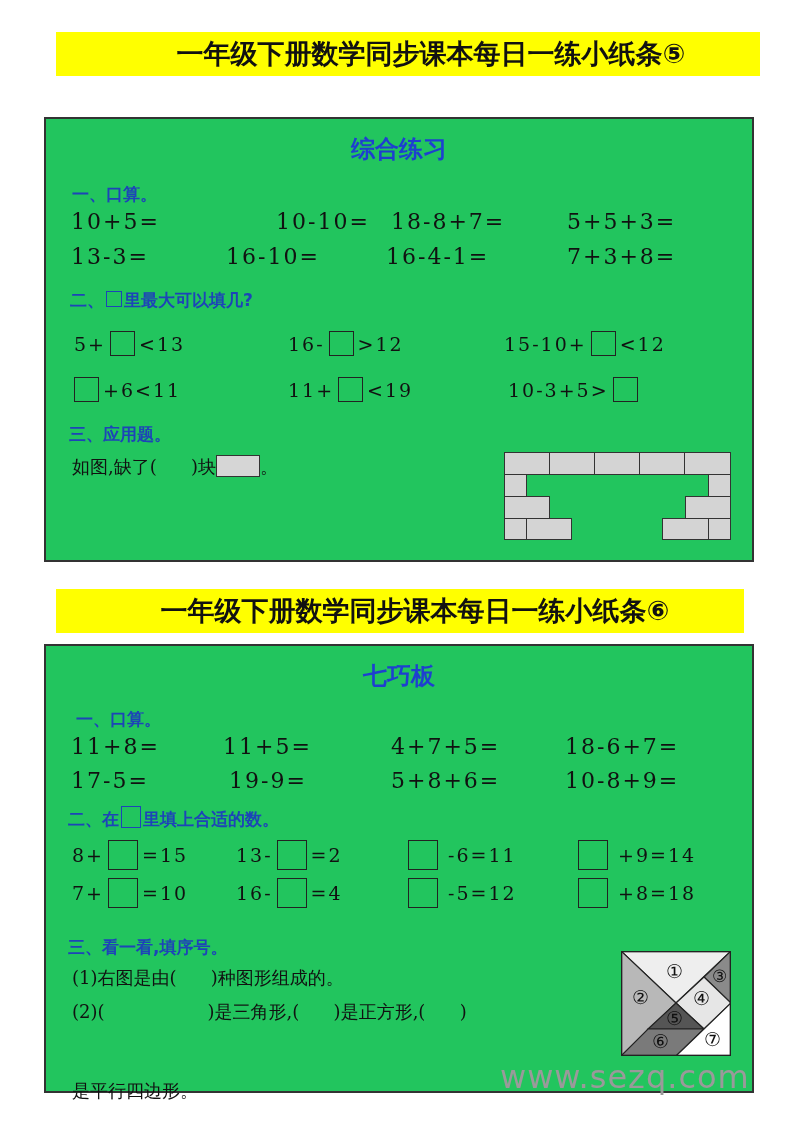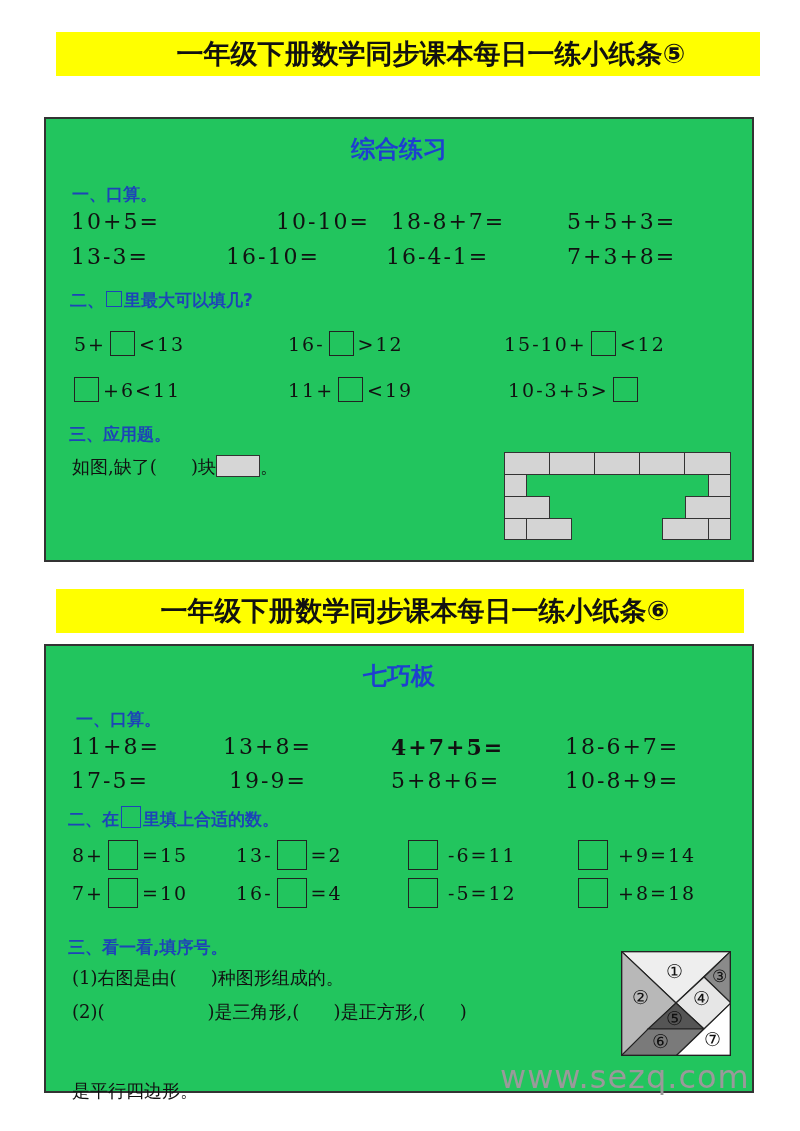--- a/index.html
+++ b/index.html
@@ -99,22 +99,22 @@
 
 <div class="banner" style="top:589px;">
   <span>一年级下册数学同步课本每日一练小纸条⑥</span>
 </div>
 
 <div class="card" style="top:644px; height:449px;">
   <div class="card-title" style="top:14px;">七巧板</div>
 
   <div class="sec" style="left:30px; top:62px;">一、口算。</div>
   <div class="expr" style="left:25px; top:88px;">11+8=</div>
-  <div class="expr" style="left:177px; top:88px;">13+8=</div>
-  <div class="expr" style="left:345px; top:88px;font-weight:bold;">4+7+5=</div>
+  <div class="expr" style="left:177px; top:88px;">11+5=</div>
+  <div class="expr" style="left:345px; top:88px;">4+7+5=</div>
   <div class="expr" style="left:519px; top:88px;">18-6+7=</div>
   <div class="expr" style="left:25px; top:122px;">17-5=</div>
   <div class="expr" style="left:183px; top:122px;">19-9=</div>
   <div class="expr" style="left:345px; top:122px;">5+8+6=</div>
   <div class="expr" style="left:519px; top:122px;">10-8+9=</div>
 
   <div class="sec" style="left:22px; top:160px;">
     <span>二、在</span><span class="minibox big"></span><span>里填上合适的数。</span>
   </div>
 

